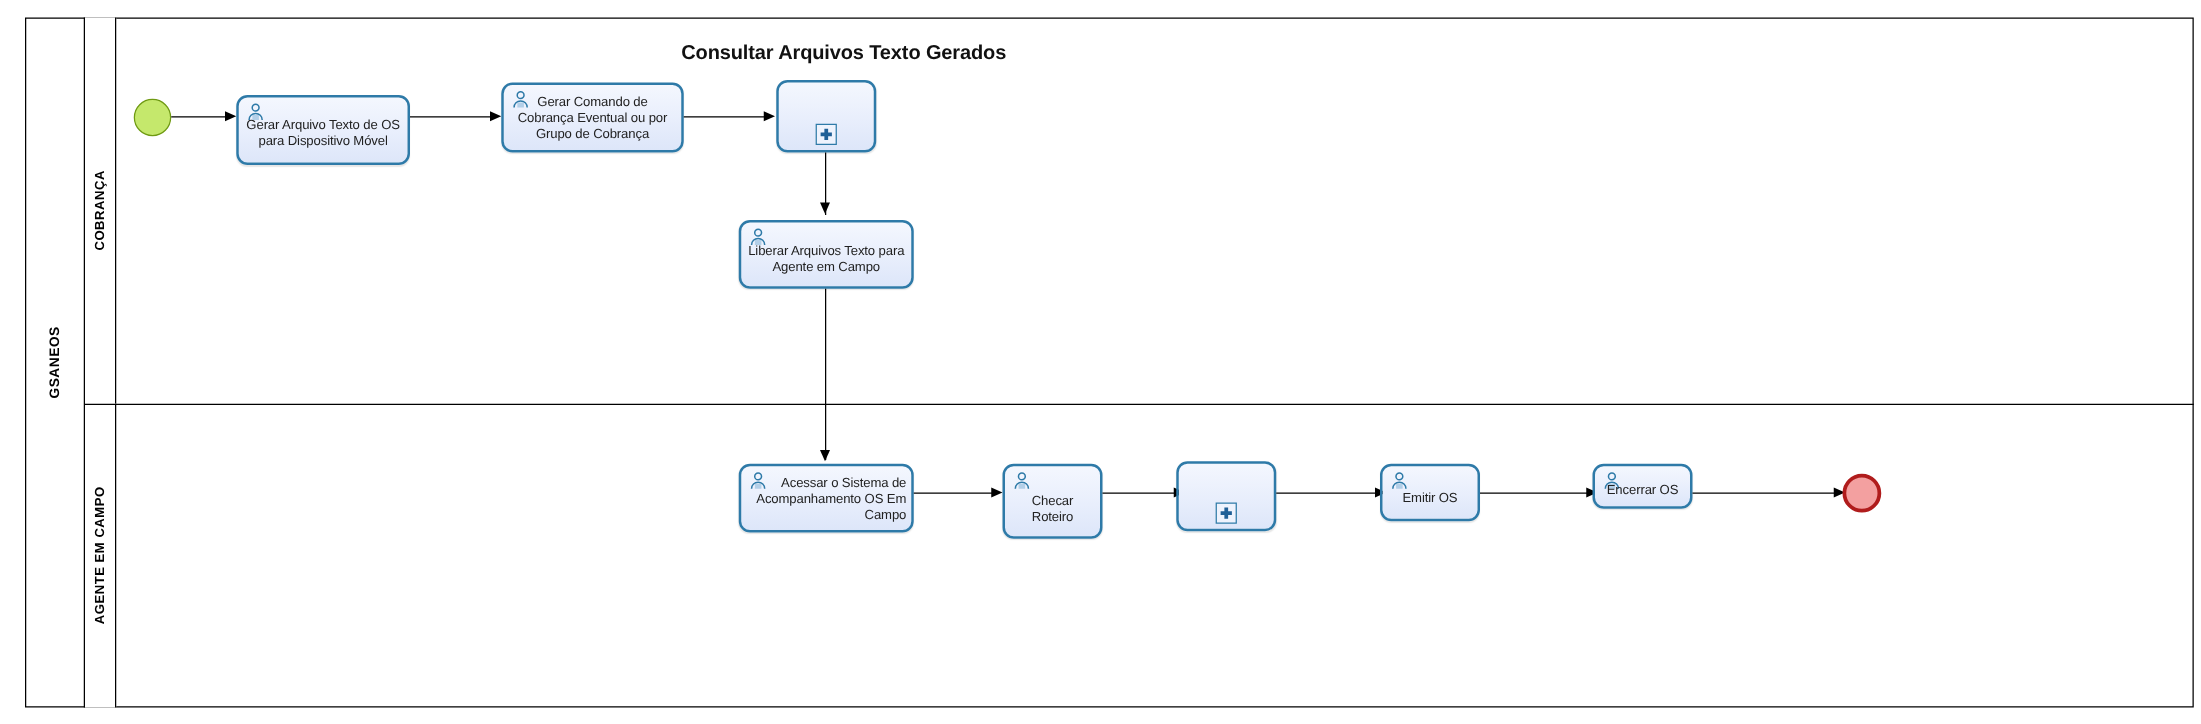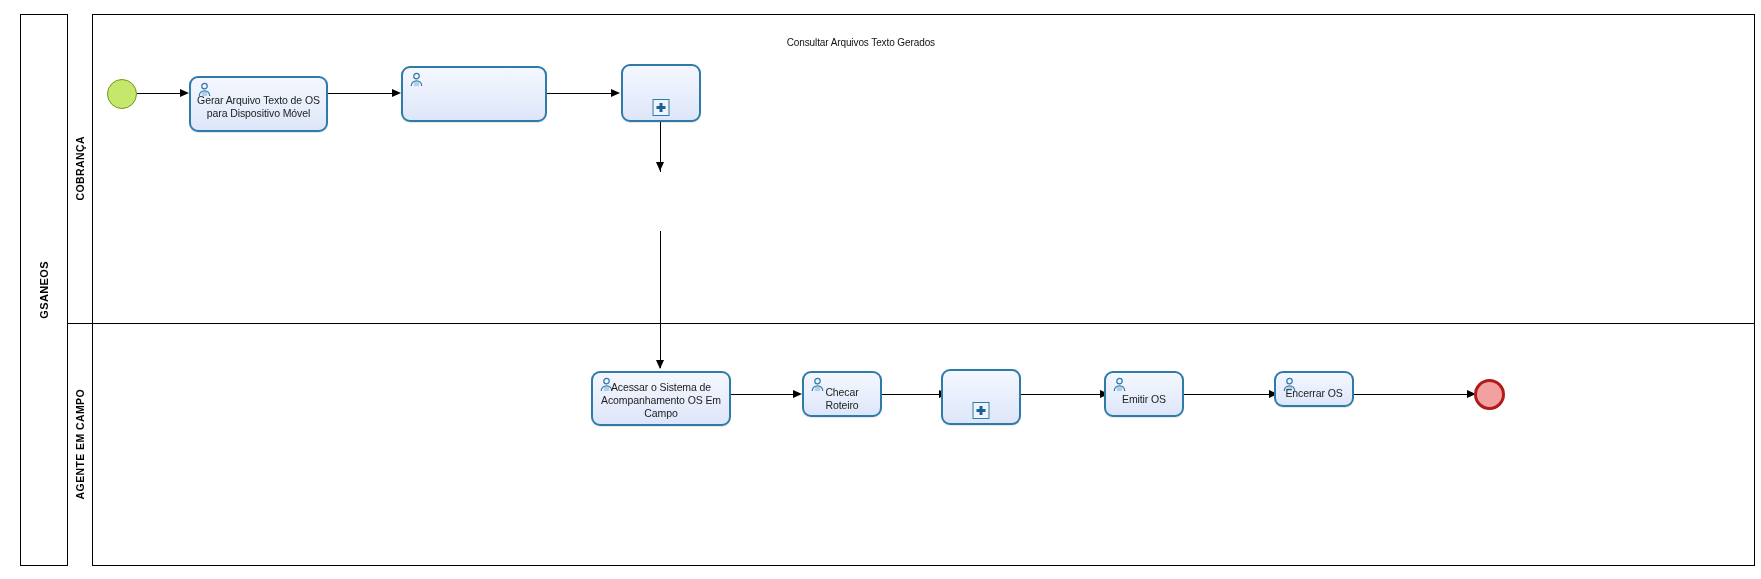--- a/index.html
+++ b/index.html
@@ -45,22 +45,22 @@
     width:15px;height:15px;border:1px solid #2e7aa8;background:#eef3fd;
     display:flex;align-items:center;justify-content:center;
   }
   .plus i{display:block;position:relative;width:9px;height:9px;}
   .plus i:before,.plus i:after{content:"";position:absolute;background:#1f5f96;}
   .plus i:before{left:3px;top:0;width:3px;height:9px;}
   .plus i:after{top:3px;left:0;height:3px;width:9px;}
 
   
   .ext-label{
-    position:absolute;text-align:right;font-size:10px;line-height:13px;
-    color:#111;letter-spacing:-.1px;
+    position:absolute;text-align:left;font-size:16px;line-height:13px;
+    color:#111;letter-spacing:-.1px;font-weight:bold;
   }
 
   
   .flow{position:absolute;background:#000;}
   .flow.h{height:1.3px;}
   .flow.v{width:1.3px;}
   .arrow{position:absolute;width:0;height:0;}
   .arrow.right{border-top:4.5px solid transparent;border-bottom:4.5px solid transparent;border-left:9px solid #000;}
   .arrow.down{border-left:4.5px solid transparent;border-right:4.5px solid transparent;border-top:9px solid #000;}
 </style>
@@ -101,53 +101,62 @@
 
   <div class="flow h" style="left:328px;top:93px;width:65px;"></div>
   <div class="arrow right" style="left:392px;top:89px;"></div>
 
   <div class="task" style="left:401px;top:66px;width:146px;height:56px;">
     <svg class="uicon" viewBox="0 0 16 16">
       <circle cx="8" cy="4.4" r="2.9" fill="none" stroke="#2e7aa8" stroke-width="1.3"></circle>
       <path d="M2.4 15c0-3.4 2.5-5.6 5.6-5.6s5.6 2.2 5.6 5.6" fill="none" stroke="#2e7aa8" stroke-width="1.3"></path>
       <path d="M5.2 10.6h5.6v4.4H5.2z" fill="#9fc3e0" opacity=".75"></path>
     </svg>
+    <div class="task-label" style="top:52%;">Gerar Comando de Cobrança Eventual ou por Grupo de Cobrança</div>
   </div>
 
   <div class="flow h" style="left:547px;top:93px;width:65px;"></div>
   <div class="arrow right" style="left:611px;top:89px;"></div>
 
   <div class="ext-label" style="left:545px;top:36px;width:390px;">Consultar Arquivos Texto Gerados</div>
 
   <div class="task subprocess" style="left:621px;top:64px;width:80px;height:58px;">
     <span class="plus">
         <i></i>
       </span>
   </div>
 
   <div class="flow v" style="left:660px;top:122px;height:50px;"></div>
   <div class="arrow down" style="left:656px;top:162px;"></div>
 
+  <div class="task" style="left:591px;top:176px;width:140px;height:55px;">
+    <svg class="uicon" viewBox="0 0 16 16">
+      <circle cx="8" cy="4.4" r="2.9" fill="none" stroke="#2e7aa8" stroke-width="1.3"></circle>
+      <path d="M2.4 15c0-3.4 2.5-5.6 5.6-5.6s5.6 2.2 5.6 5.6" fill="none" stroke="#2e7aa8" stroke-width="1.3"></path>
+      <path d="M5.2 10.6h5.6v4.4H5.2z" fill="#9fc3e0" opacity=".75"></path>
+    </svg>
+    <div class="task-label" style="top:58%;">Liberar Arquivos Texto para Agente em Campo</div>
+  </div>
 
   <div class="flow v" style="left:660px;top:231px;height:137px;"></div>
   <div class="arrow down" style="left:656px;top:360px;"></div>
 
   <div class="task" style="left:591px;top:371px;width:140px;height:55px;">
     <svg class="uicon" viewBox="0 0 16 16">
       <circle cx="8" cy="4.4" r="2.9" fill="none" stroke="#2e7aa8" stroke-width="1.3"></circle>
       <path d="M2.4 15c0-3.4 2.5-5.6 5.6-5.6s5.6 2.2 5.6 5.6" fill="none" stroke="#2e7aa8" stroke-width="1.3"></path>
       <path d="M5.2 10.6h5.6v4.4H5.2z" fill="#9fc3e0" opacity=".75"></path>
     </svg>
-    <div class="task-label" style="top:52%;">Acessar o Sistema de Acompanhamento OS Em Campo</div>
+    <div class="task-label" style="top:52%;text-align:right;">Acessar o Sistema de Acompanhamento OS Em Campo</div>
   </div>
 
   <div class="flow h" style="left:731px;top:394px;width:63px;"></div>
   <div class="arrow right" style="left:793px;top:390px;"></div>
 
-  <div class="task" style="left:802px;top:371px;width:80px;height:46px;">
+  <div class="task" style="left:802px;top:371px;width:80px;height:60px;">
     <svg class="uicon" viewBox="0 0 16 16">
       <circle cx="8" cy="4.4" r="2.9" fill="none" stroke="#2e7aa8" stroke-width="1.3"></circle>
       <path d="M2.4 15c0-3.4 2.5-5.6 5.6-5.6s5.6 2.2 5.6 5.6" fill="none" stroke="#2e7aa8" stroke-width="1.3"></path>
       <path d="M5.2 10.6h5.6v4.4H5.2z" fill="#9fc3e0" opacity=".75"></path>
     </svg>
     <div class="task-label" style="top:62%;">Checar Roteiro</div>
   </div>
 
   <div class="flow h" style="left:882px;top:394px;width:58px;"></div>
   <div class="arrow right" style="left:939px;top:390px;"></div>

